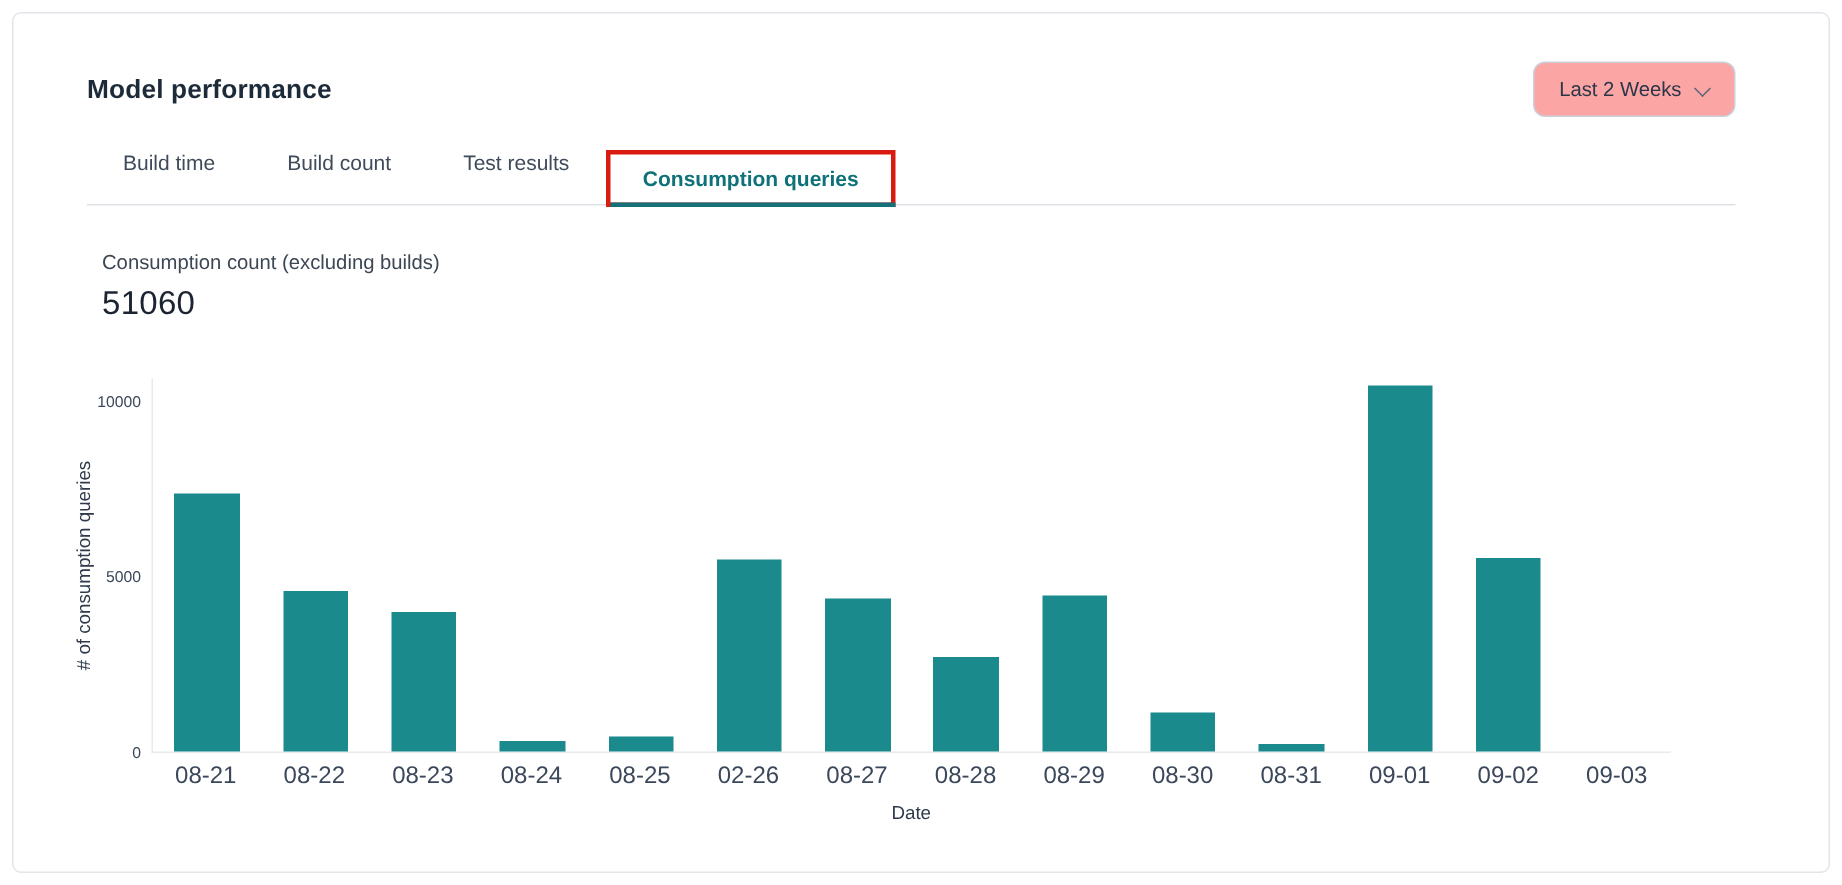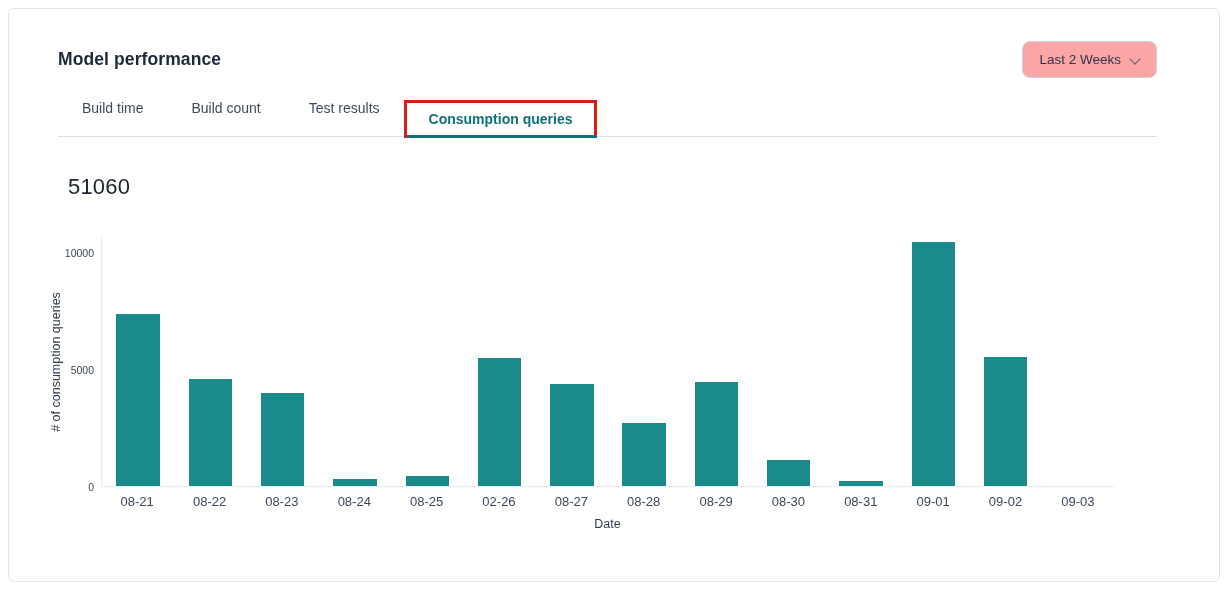--- a/index.html
+++ b/index.html
@@ -94,21 +94,21 @@
     display: flex; align-items: flex-end;
   }
   .bar-slot {
     flex: 1; height: 100%;
     display: flex; align-items: flex-end; justify-content: center;
   }
   .bar { width: 60%; background: #1a8a8d; }
   .x-ticks { display: flex; margin-top: 7px; }
   .x-tick {
     flex: 1; text-align: center;
-    font-size: 13px; color: #3b475a;
+    font-size: 16px; color: #3b475a;
   }
   .x-axis-title {
     text-align: center; margin-top: 8px;
     font-size: 12.5px; color: #2e3a4a;
   }
 </style>
 </head>
 <body>
 
 <div class="card">
@@ -131,20 +131,21 @@
     <div class="tab">
       <span class="tab-label">Test results</span>
     </div>
     <div class="tab active-wrap">
       <span class="tab-label">Consumption queries</span>
       <span class="active-underline"></span>
     </div>
   </div>
 
   <div class="metric">
+    <div class="metric-label">Consumption count (excluding builds)</div>
     <div class="metric-value">51060</div>
   </div>
 
   <div class="chart">
     <div class="y-axis-title">
       <span># of consumption queries</span>
     </div>
     <div class="y-ticks" id="y-ticks">
         <div class="y-tick" style="bottom: 0%;">0</div>
         <div class="y-tick" style="bottom: 46.729%;">5000</div>

